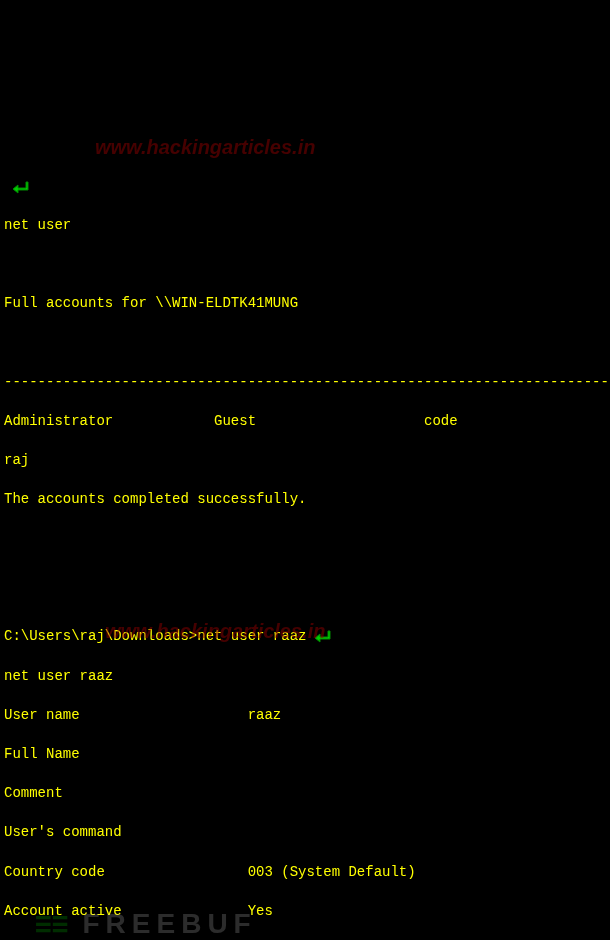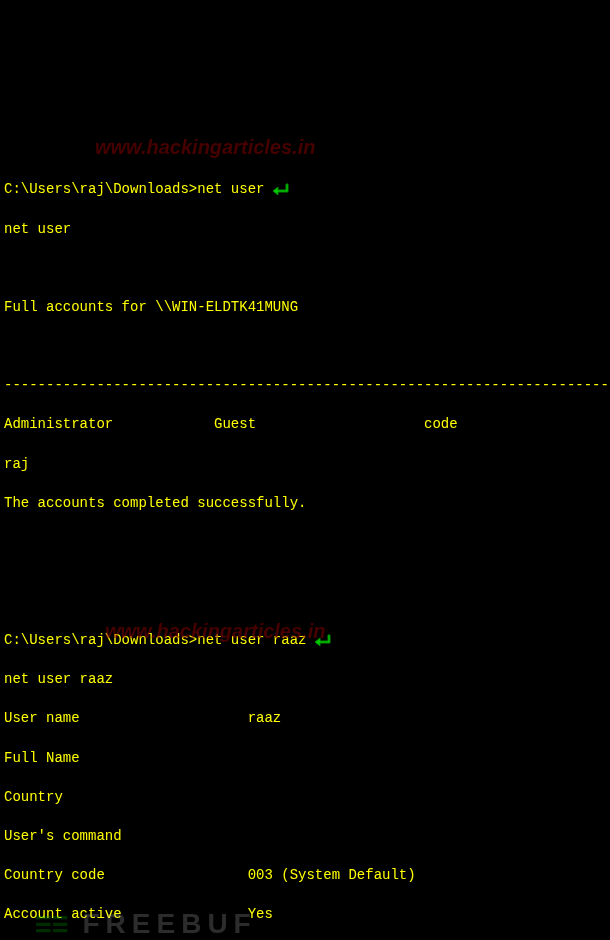--- a/index.html
+++ b/index.html
@@ -82,41 +82,41 @@
 </head>
 <body>
 
 
 
 <div class="watermark1">www.hackingarticles.in</div>
 <div class="watermark2">www.hackingarticles.in</div>
 <div class="watermark3"><span class="bars">≡≡</span> <span>FREEBUF</span></div>
 
 
-<span class="prompt-line"><span class="prompt-text"><span>C:\Users\raj\Downloads&gt;</span><span>net user</span></span><span class="enter-icon"><svg width="20" height="16" viewBox="0 0 20 16">
+<span class="prompt-line"><span class="enter-icon"><svg width="20" height="16" viewBox="0 0 20 16">
         <path d="M14 2 L14 8 L6 8 L6 5 L1 9 L6 13 L6 10 L16 10 L16 2 Z" fill="#00cc00" stroke="#008800" stroke-width="1"></path>
       </svg></span></span>
 <span class="line">net user</span>
 <span class="line"> </span>
 <span class="line">Full accounts for \\WIN-ELDTK41MUNG</span>
 <span class="line"> </span>
 <span class="line section-divider">------------------------------------------------------------------------------</span>
 <span class="line">Administrator            Guest                    code</span>
 <span class="line">raj</span>
 <span class="line">The accounts completed successfully.</span>
 <span class="line"> </span>
 <span class="line"> </span>
 
 <span class="prompt-line"><span class="prompt-text"><span>C:\Users\raj\Downloads&gt;</span><span>net user raaz</span></span><span class="enter-icon"><svg width="20" height="16" viewBox="0 0 20 16">
         <path d="M14 2 L14 8 L6 8 L6 5 L1 9 L6 13 L6 10 L16 10 L16 2 Z" fill="#00cc00" stroke="#008800" stroke-width="1"></path>
       </svg></span></span>
 <span class="line">net user raaz</span>
 <span class="line">User name                    raaz</span>
 <span class="line">Full Name</span>
-<span class="line">Country</span>
+<span class="line">Comment</span>
 <span class="line">User's command</span>
 <span class="line">Country code                 003 (System Default)</span>
 <span class="line">Account active               Yes</span>
 
 <span class="line"></span>
 
 
 
 
 

